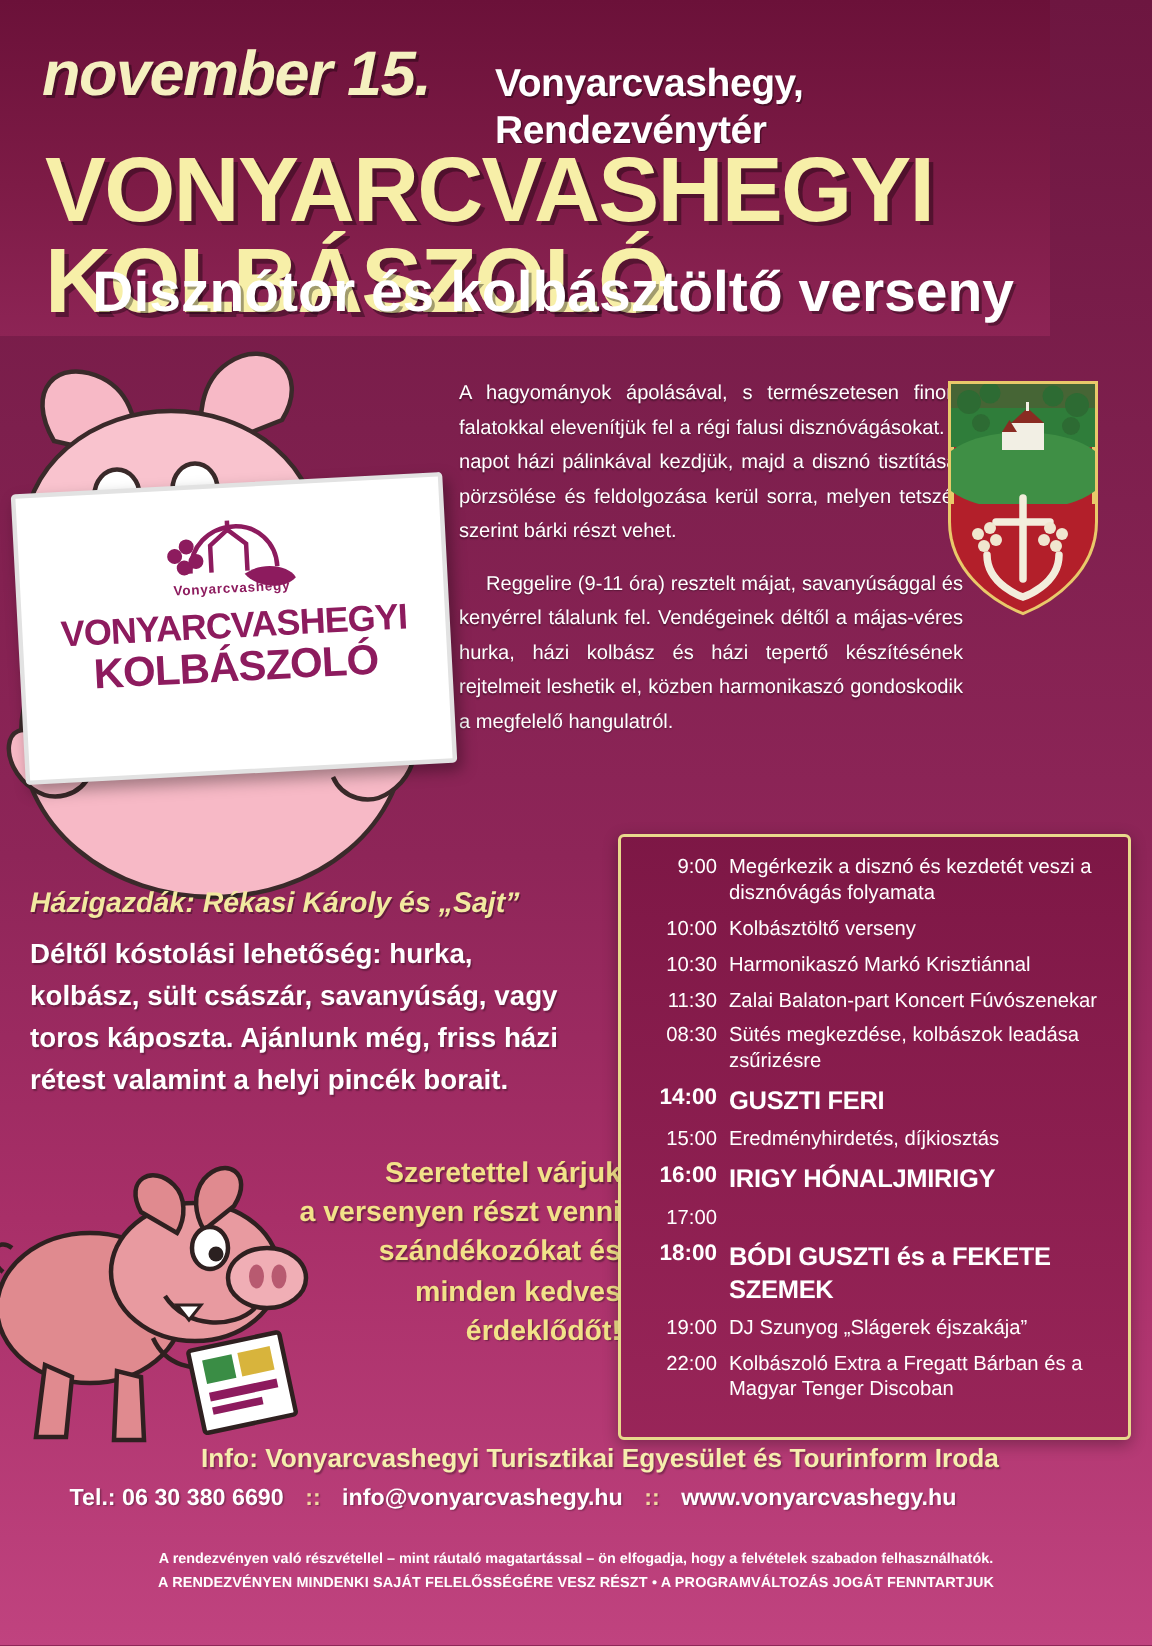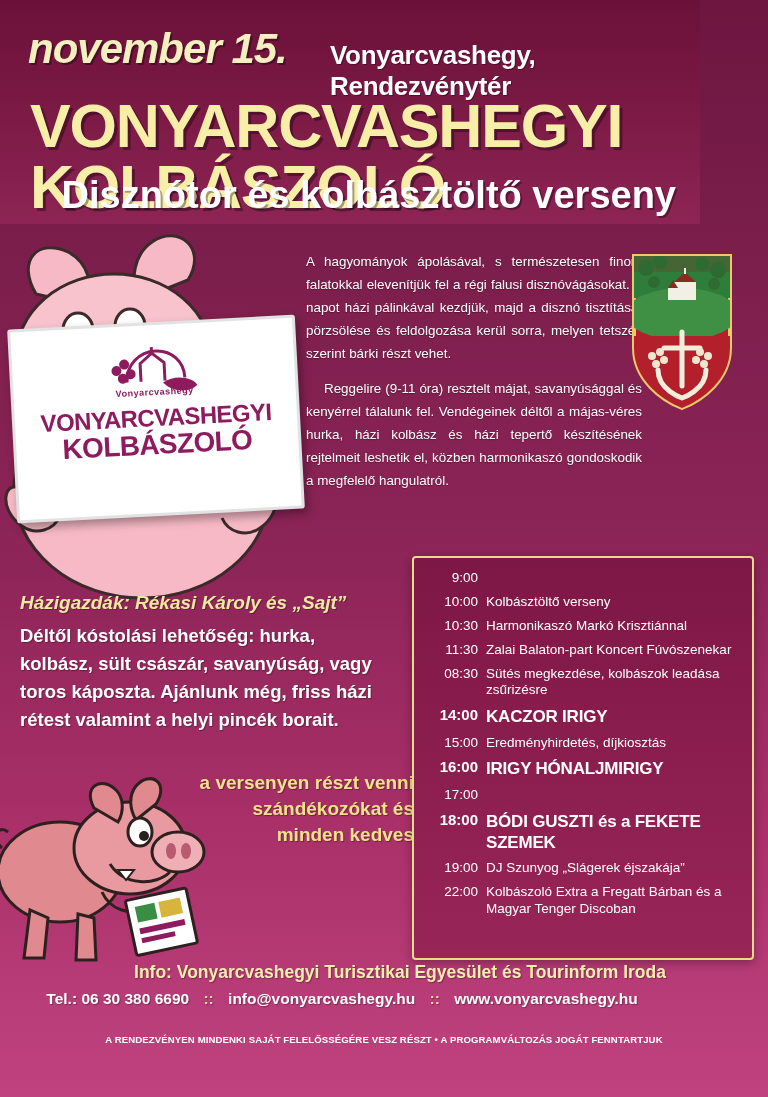--- a/index.html
+++ b/index.html
@@ -283,23 +283,25 @@
     <div class="sign-brand">
       <span>VONYARCVASHEGYI</span>
       <span class="l2">KOLBÁSZOLÓ</span>
     </div>
   </div>
 
   <div class="hosts-title">Házigazdák: Rékasi Károly és „Sajt”</div>
   <div class="hosts-text">Déltől kóstolási lehetőség: hurka, kolbász, sült császár, savanyúság, vagy toros káposzta. Ajánlunk még, friss házi rétest valamint a helyi pincék borait.</div>
 
   <div class="invite">
+    <div>Szeretettel várjuk</div>
     <div>a versenyen részt venni</div>
     <div>szándékozókat és</div>
     <div>minden kedves</div>
+    <div>érdeklődőt!</div>
   </div>
 
   <div class="pig-bottom">
     <svg width="240" height="240" viewBox="0 0 240 240" xmlns="http://www.w3.org/2000/svg">
       <g>
 
         <ellipse cx="70" cy="120" rx="62" ry="50" fill="#e08a8f" stroke="#2f2020" stroke-width="3"></ellipse>
         <path d="M40 158 L34 206 L54 206 L58 166 Z" fill="#e08a8f" stroke="#2f2020" stroke-width="3"></path>
         <path d="M88 162 L86 208 L106 208 L104 166 Z" fill="#e08a8f" stroke="#2f2020" stroke-width="3"></path>
 
@@ -329,40 +331,41 @@
           <rect x="148" y="182" width="34" height="5" fill="#8d1b5e"></rect>
         </g>
       </g>
     </svg>
   </div>
 
   <div class="program">
     <div class="prows" id="program-rows">
         <div class="prow">
           <div class="ptime">9:00</div>
+          <div class="pdesc">Megérkezik a disznó és kezdetét veszi a disznóvágás folyamata</div>
         </div>
         <div class="prow">
           <div class="ptime">10:00</div>
           <div class="pdesc">Kolbásztöltő verseny</div>
         </div>
         <div class="prow">
           <div class="ptime">10:30</div>
           <div class="pdesc">Harmonikaszó Markó Krisztiánnal</div>
         </div>
         <div class="prow">
           <div class="ptime">11:30</div>
           <div class="pdesc">Zalai Balaton-part Koncert Fúvószenekar</div>
         </div>
         <div class="prow">
           <div class="ptime">08:30</div>
           <div class="pdesc">Sütés megkezdése, kolbászok leadása zsűrizésre</div>
         </div>
         <div class="prow big">
           <div class="ptime">14:00</div>
-          <div class="pdesc">KACZOR IRIGY</div>
+          <div class="pdesc">GUSZTI FERI</div>
         </div>
         <div class="prow">
           <div class="ptime">15:00</div>
           <div class="pdesc">Eredményhirdetés, díjkiosztás</div>
         </div>
         <div class="prow big">
           <div class="ptime">16:00</div>
           <div class="pdesc">IRIGY HÓNALJMIRIGY</div>
         </div>
         <div class="prow">
@@ -388,16 +391,17 @@
     <div class="info-line2">
       <span>Tel.: 06 30 380 6690</span>
       <span class="sep">::</span>
       <span>info@vonyarcvashegy.hu</span>
       <span class="sep">::</span>
       <span>www.vonyarcvashegy.hu</span>
     </div>
   </div>
 
   <div class="legal">
+    <div>A rendezvényen való részvétellel – mint ráutaló magatartással – ön elfogadja, hogy a felvételek szabadon felhasználhatók.</div>
     <div class="last">A RENDEZVÉNYEN MINDENKI SAJÁT FELELŐSSÉGÉRE VESZ RÉSZT • A PROGRAMVÁLTOZÁS JOGÁT FENNTARTJUK</div>
   </div>
 
 </div>
 
 </body></html>

